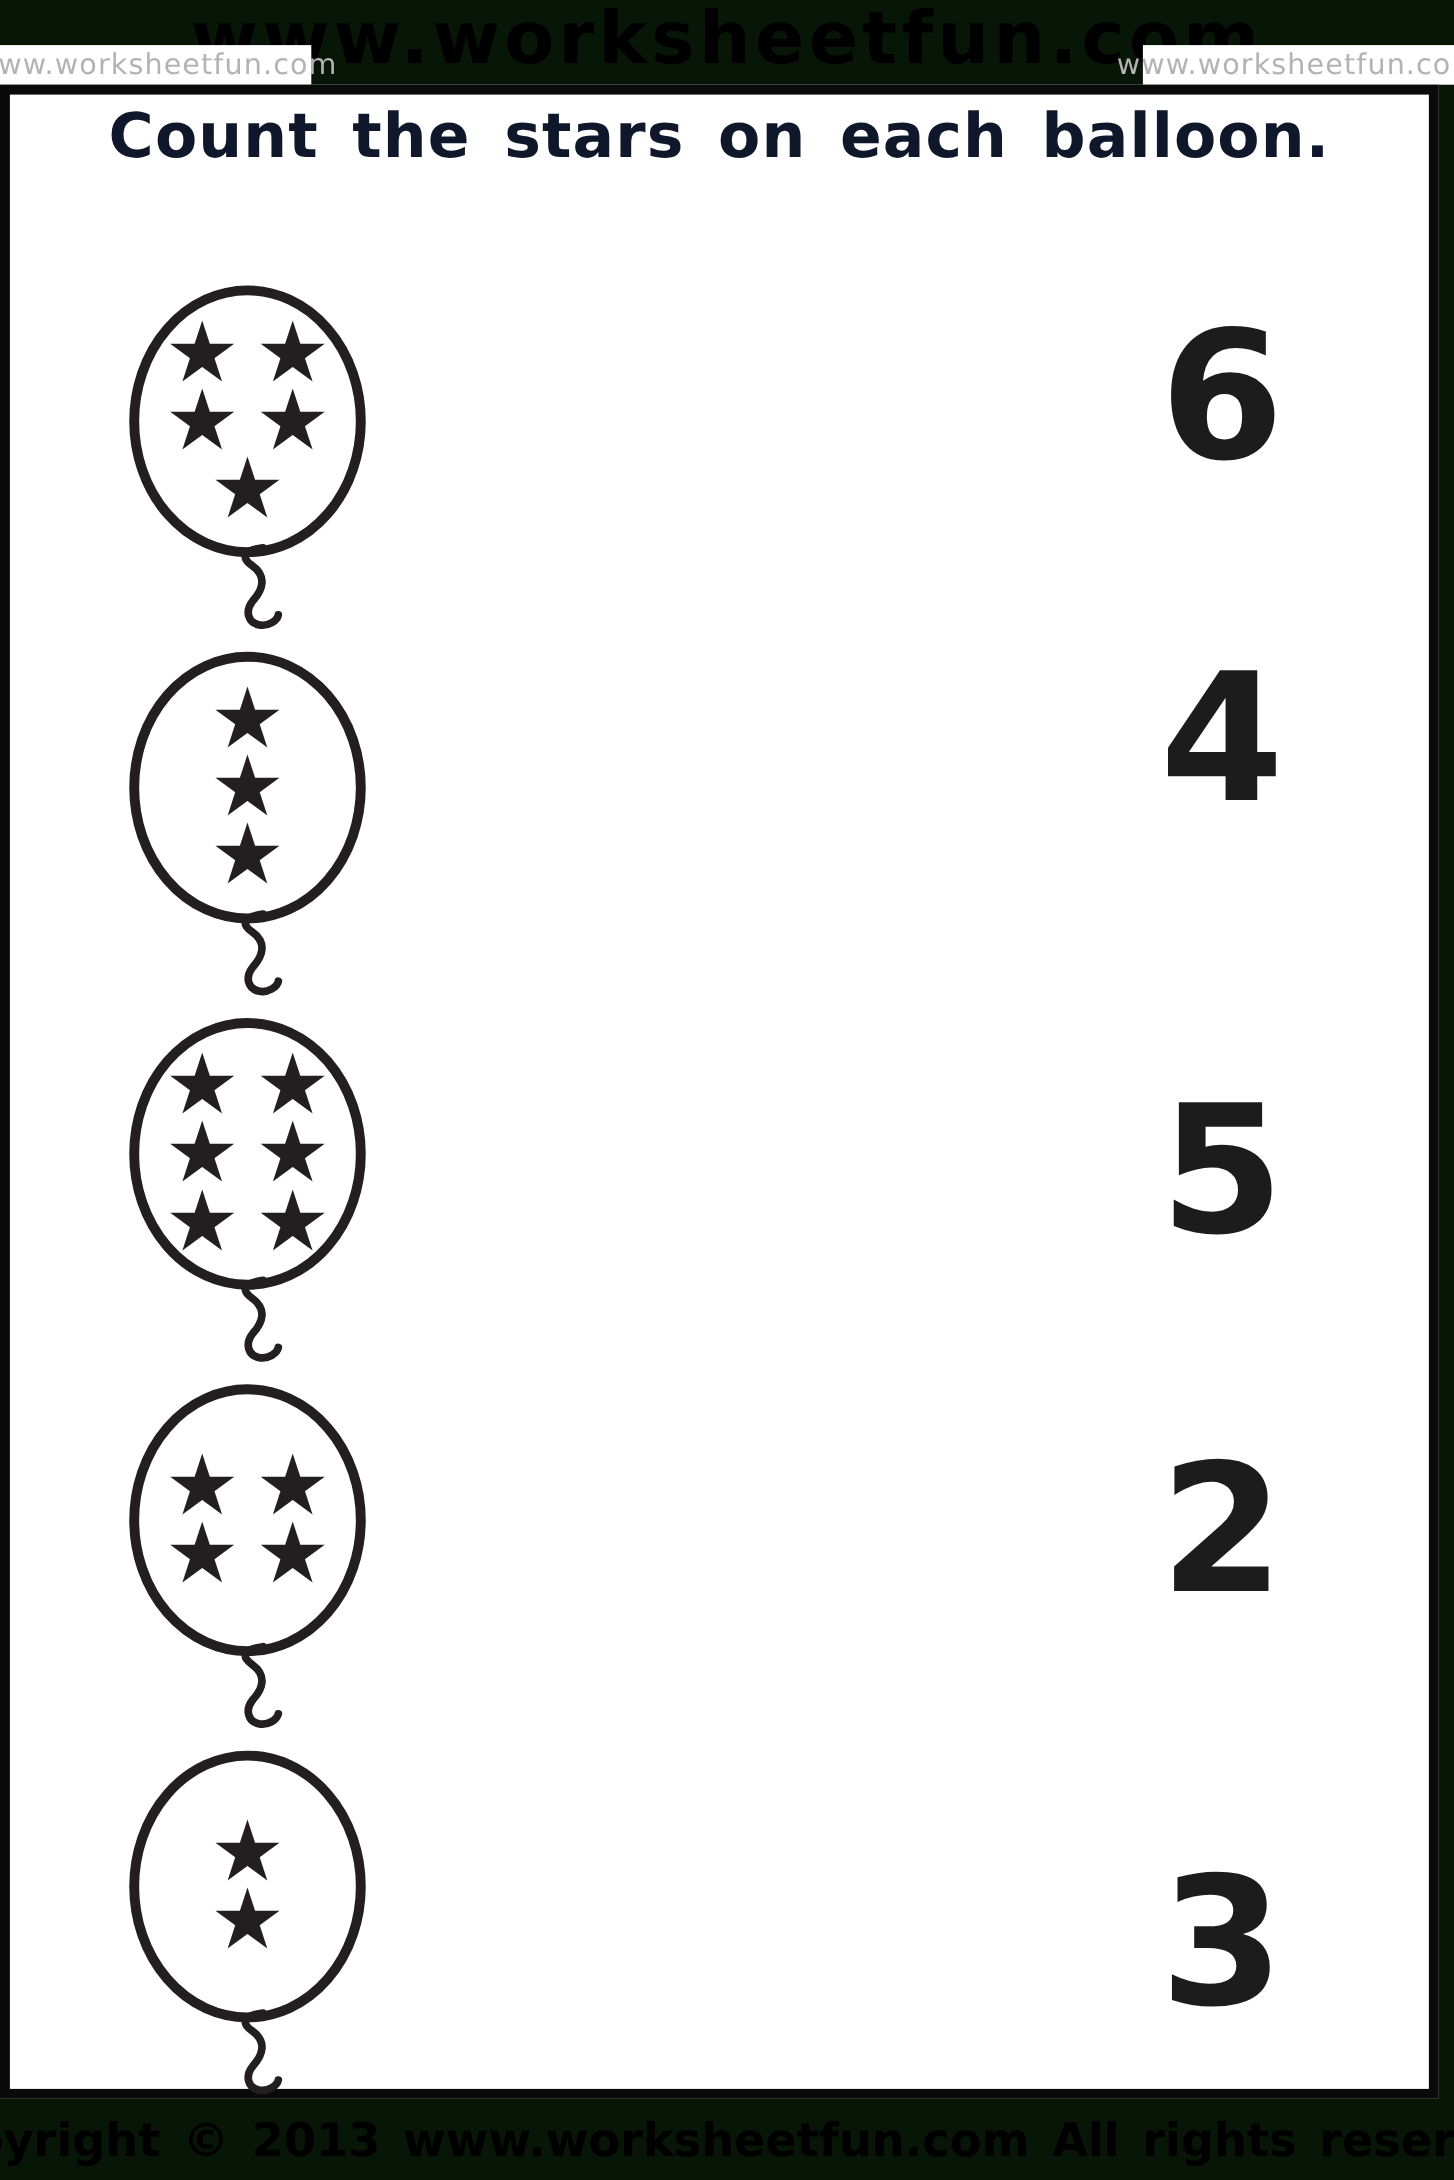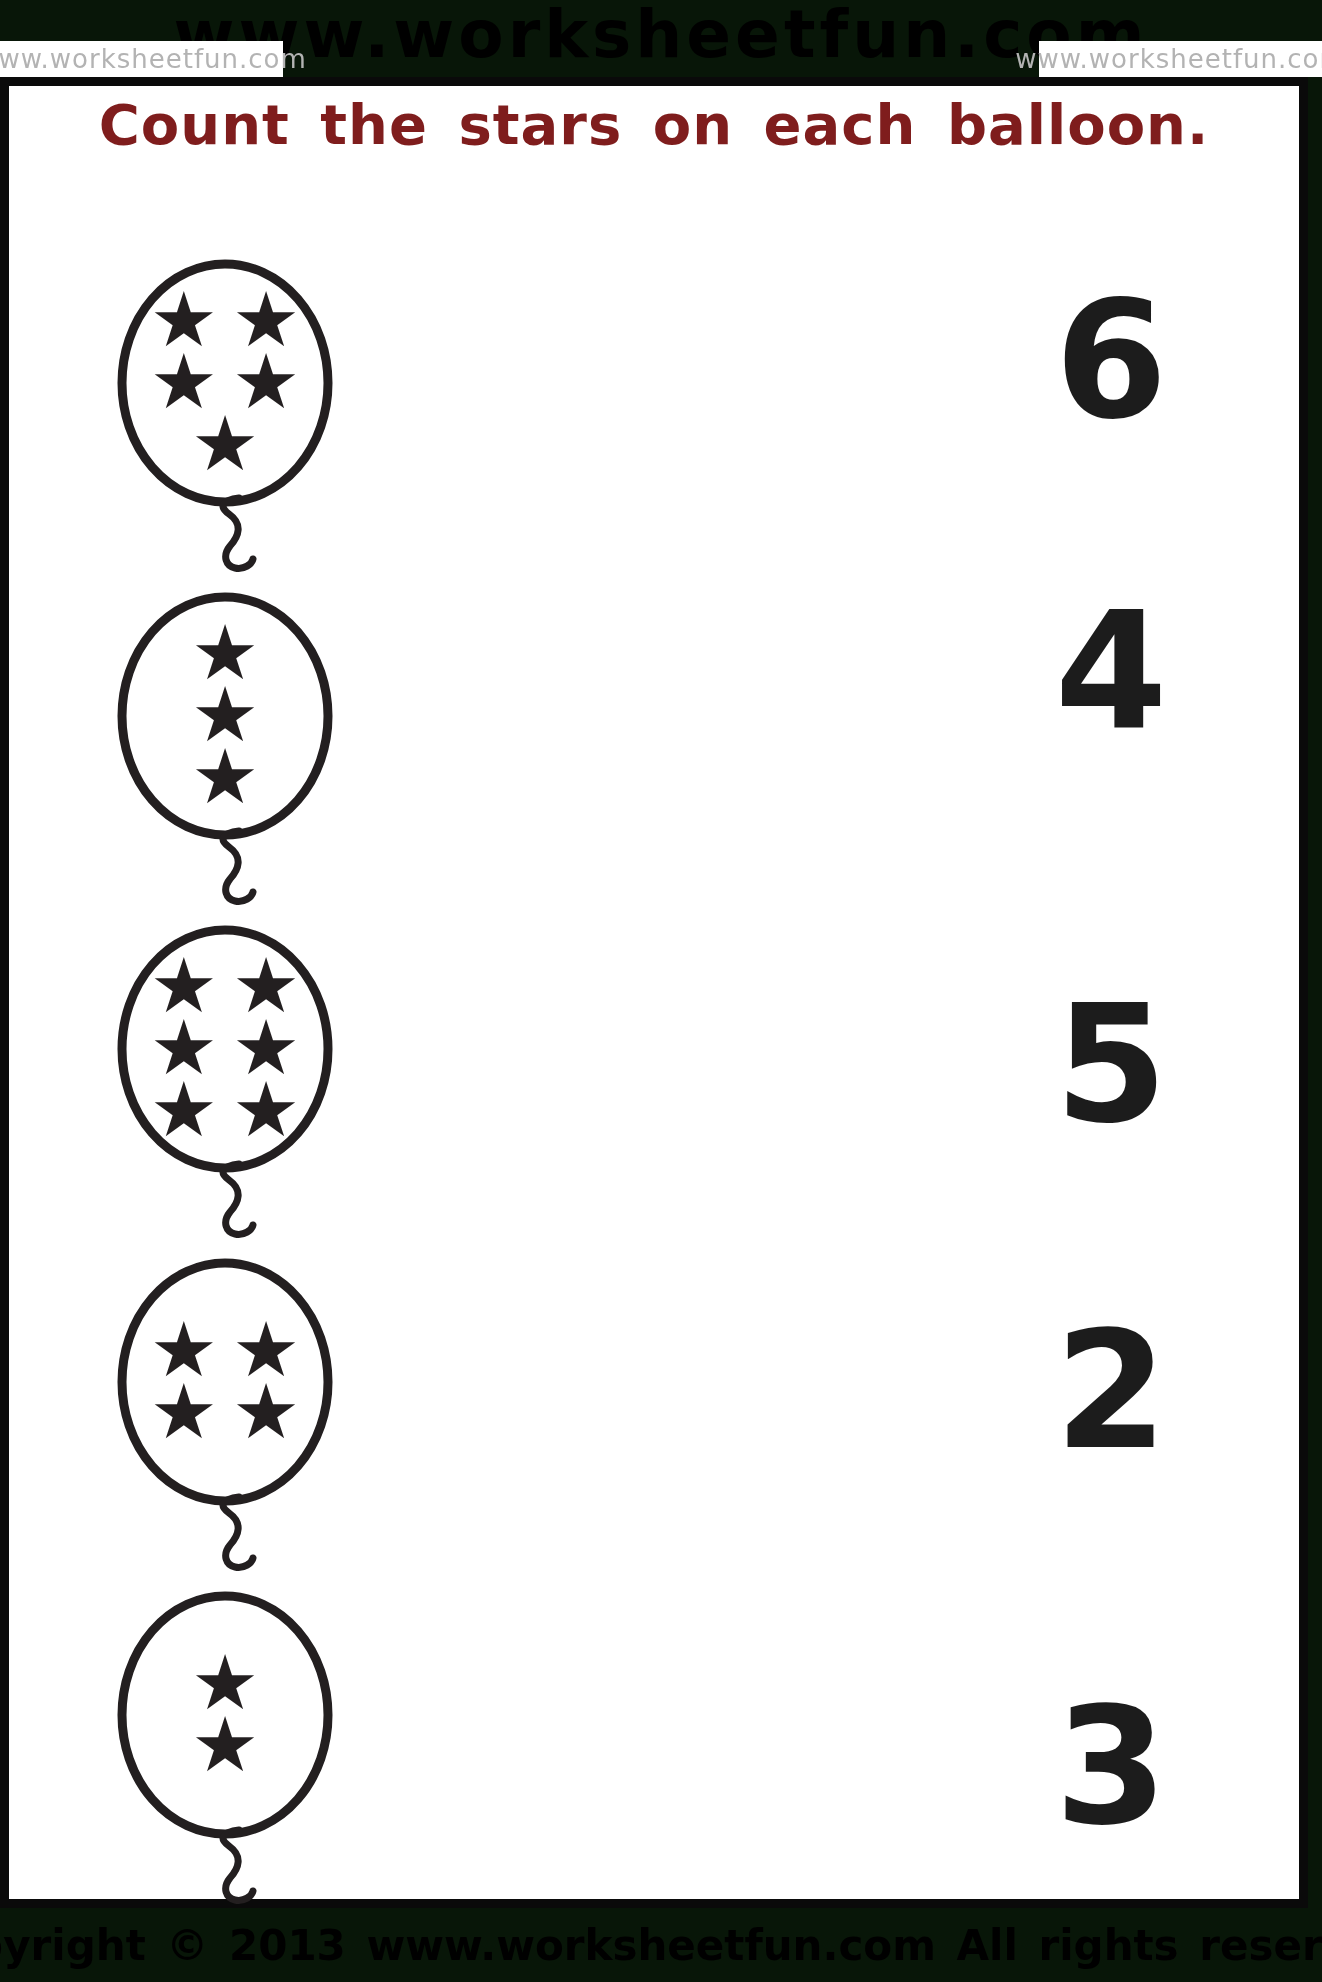--- a/index.html
+++ b/index.html
@@ -33,21 +33,21 @@
   .page{
     position:absolute;left:0px;top:77px;
     width:1308px;height:1831px;
     box-sizing:border-box;
     background:#ffffff;
     border:9px solid #0a0a0a;
   }
   .title{
     position:absolute;left:0;top:4px;width:100%;
     text-align:center;
-    font-size:56px;font-weight:bold;color:#7f1d1d;
+    font-size:56px;font-weight:bold;color:#0f172a;
     line-height:70px;letter-spacing:1px;word-spacing:10px;
     white-space:nowrap;
   }
   
   .balloon{
     position:absolute;width:240px;height:335px;left:96px;
   }
   .balloon svg{position:absolute;left:0;top:0;}
   .stars{
     position:absolute;left:16px;top:8px;width:208px;height:238px;

